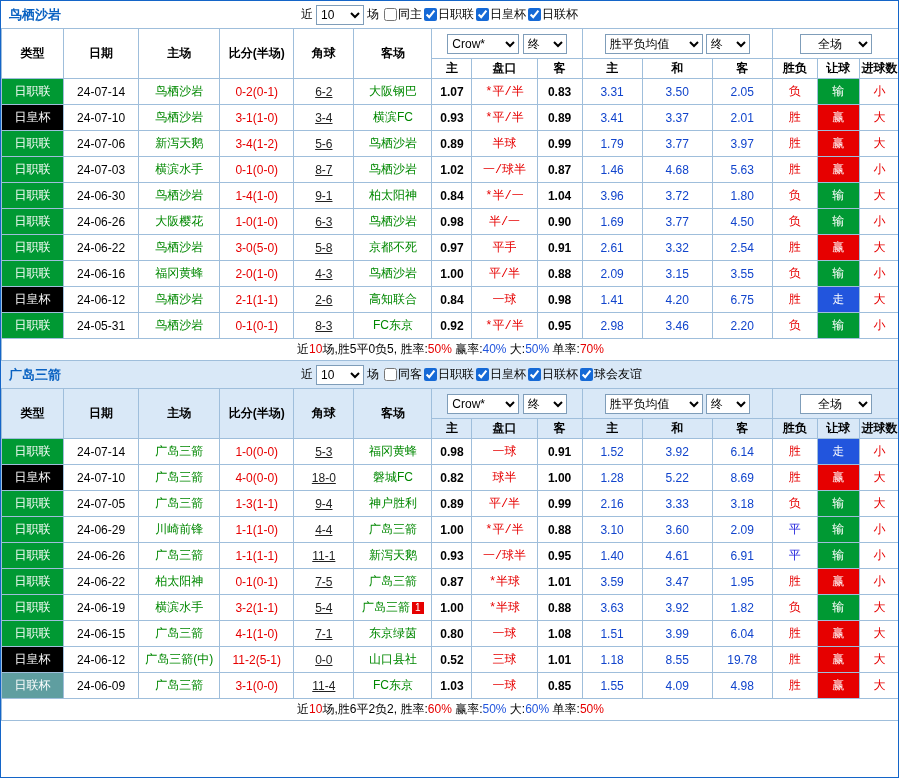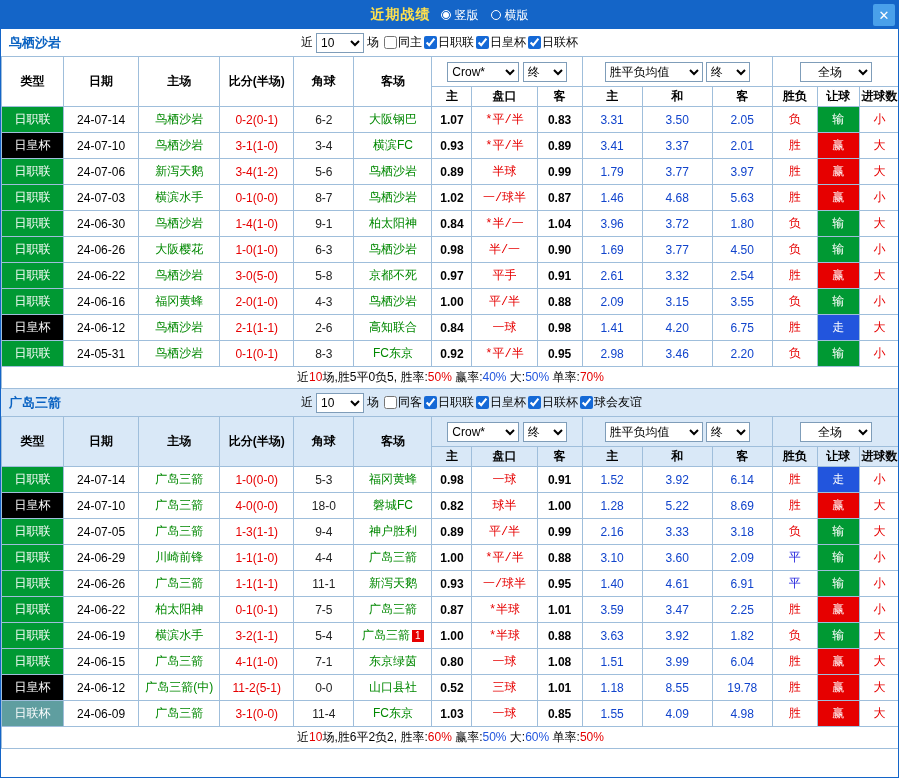--- a/index.html
+++ b/index.html
@@ -27,48 +27,34 @@
   table.grid{border-collapse:collapse;table-layout:fixed;width:899px;}
   .grid th,.grid td{border:1px solid #9fbedb;text-align:center;padding:0;overflow:hidden;white-space:nowrap;font-size:12px;box-sizing:border-box;}
   .grid thead .h1 th{height:30px;font-weight:bold;}
   .grid thead .h2 th{height:20px;font-weight:bold;}
   .grid tbody td{height:26px;}
   .alt .section-top,.alt thead th{background:#d9e8f7;}
   td.lg{color:#fff;}
   td.dt{color:#000;}
   a.team{color:#008800;text-decoration:none;cursor:pointer;}
   td.sc{color:#e60000;}
-  td.cn{color:#222;}
+  td.cn{color:#222;text-decoration:underline;}
   td.od{color:#000;font-weight:bold;}
   td.hcp{color:#e60000;font-family:Liberation Mono, monospace;}
   td.eu{color:#1144cc;}
   td.hr{color:#fff;}
   td.res,td.gl{font-weight:normal;}
   .rc{display:inline-block;min-width:12px;height:12px;line-height:12px;background:#e60000;color:#fff;font-size:10px;margin-left:2px;vertical-align:middle;}
   td.summary{height:22px;font-size:12px;background:#fff;}
 </style>
 </head>
 <body>
 
 <div class="window">
 
-  <div class="titlebar">
-    <span class="title">近期战绩</span>
-    <div class="radio-group">
-        <label class="rgl">
-          <span class="radio sel"></span>
-          <span>竖版</span>
-        </label>
-        <label class="rgl">
-          <span class="radio"></span>
-          <span>横版</span>
-        </label>
-      </div>
-    <div class="close-btn">✕</div>
-  </div>
 
   <div class="section">
     <div class="section-top">
       <span class="team-title">鸟栖沙岩</span>
       <div class="filters">
         <span>近</span>
         <select class="sel-count"><option>10</option></select>
         <span>场</span>
         <span class="filters-cbs" style="display:flex;align-items:center;">
             <label class="cb">
@@ -492,21 +478,21 @@
             <td class="dt">24-06-22</td>
             <td><a class="team">柏太阳神</a></td>
             <td class="sc">0-1(0-1)</td>
             <td class="cn">7-5</td>
             <td><a class="team">广岛三箭</a></td>
             <td class="od">0.87</td>
             <td class="hcp">*半球</td>
             <td class="od">1.01</td>
             <td class="eu">3.59</td>
             <td class="eu">3.47</td>
-            <td class="eu">2.25</td>
+            <td class="eu">1.95</td>
             <td class="res" style="color:#e60000">胜</td>
             <td class="hr" style="background:#e60000">赢</td>
             <td class="gl" style="color:#e60000">小</td>
           </tr>
           <tr>
             <td class="lg" style="background:#009933">日职联</td>
             <td class="dt">24-06-19</td>
             <td><a class="team">横滨水手</a></td>
             <td class="sc">3-2(1-1)</td>
             <td class="cn">5-4</td>

